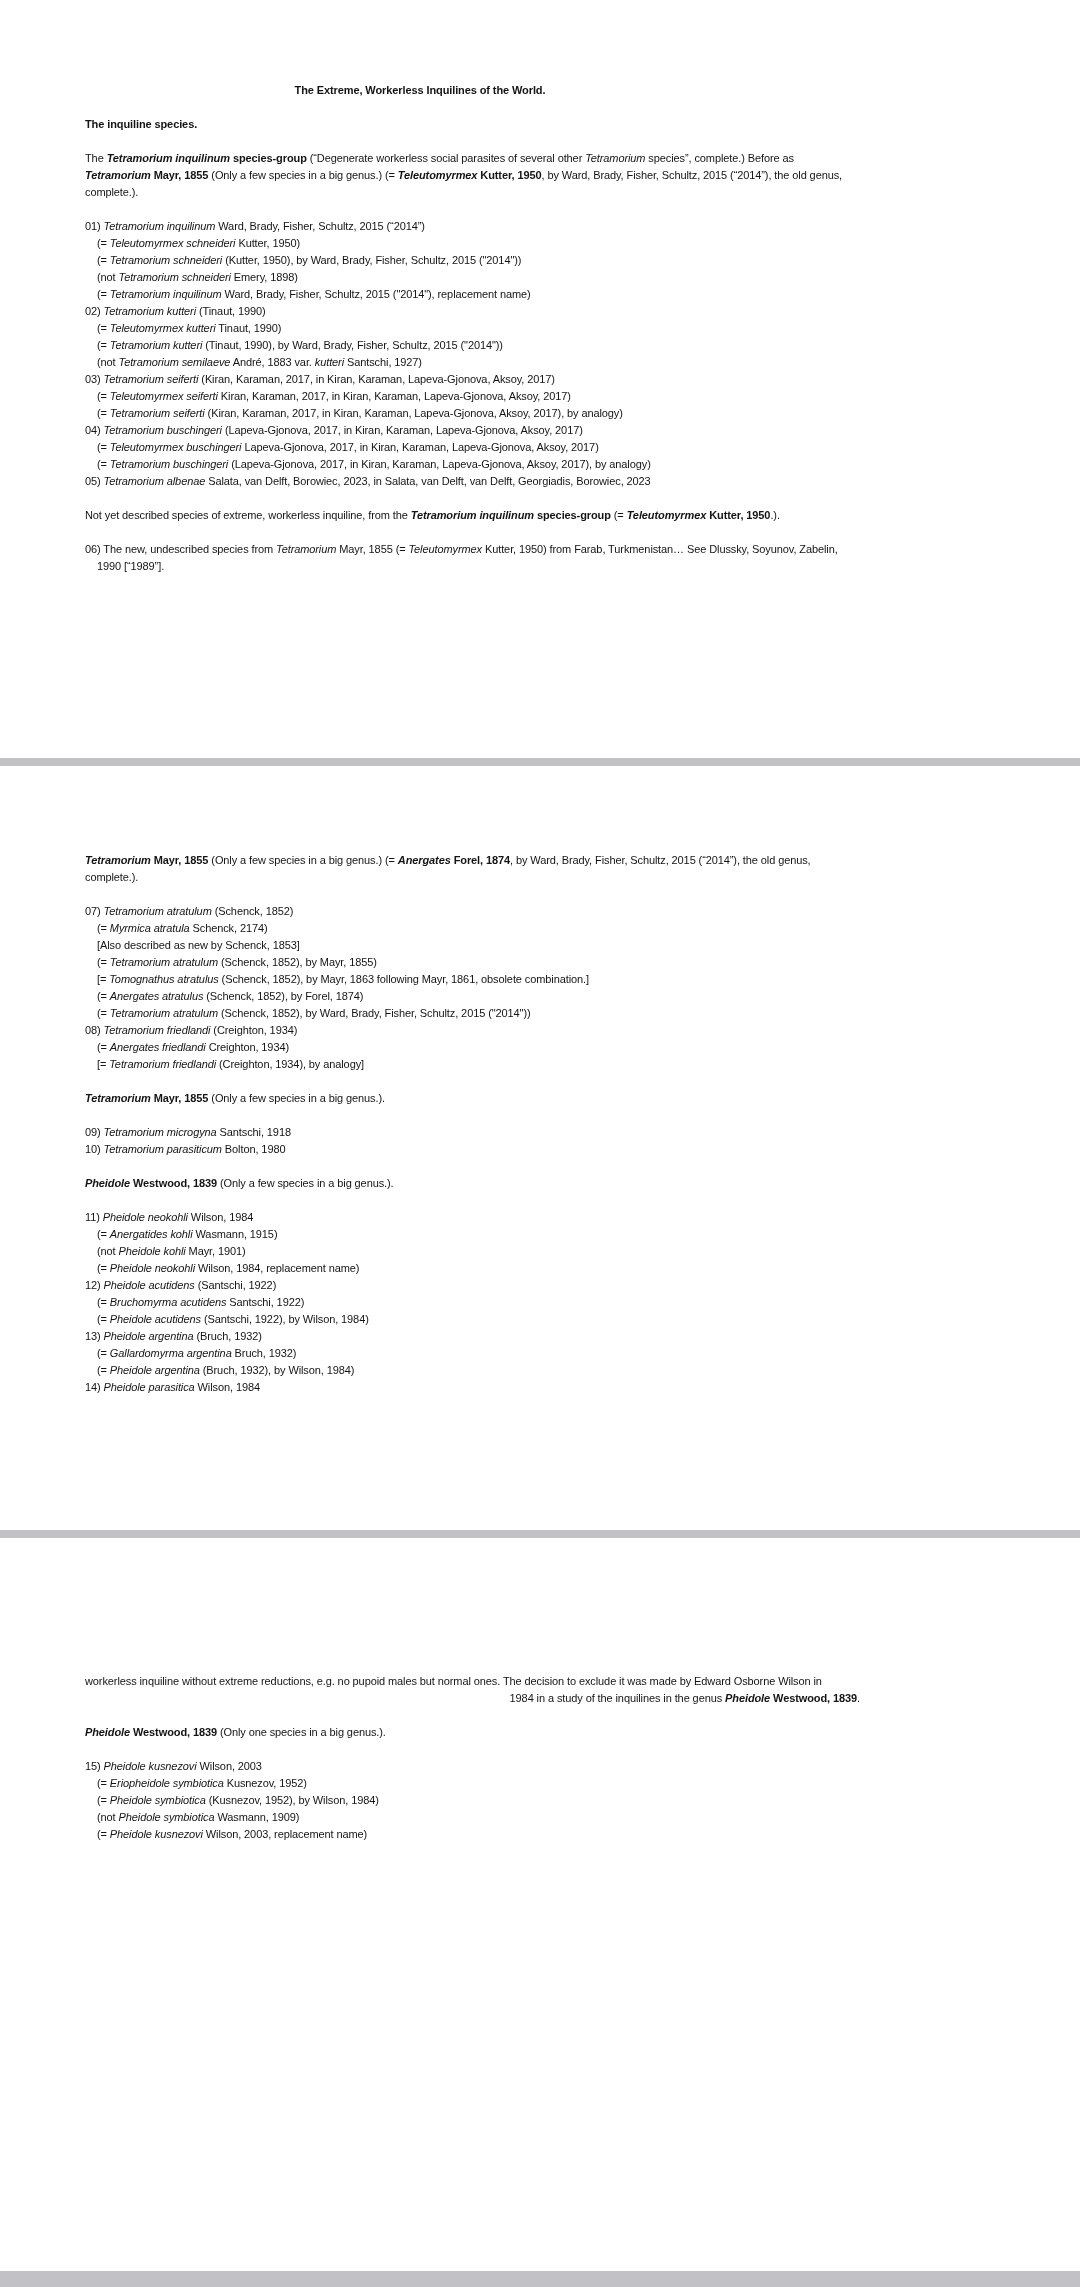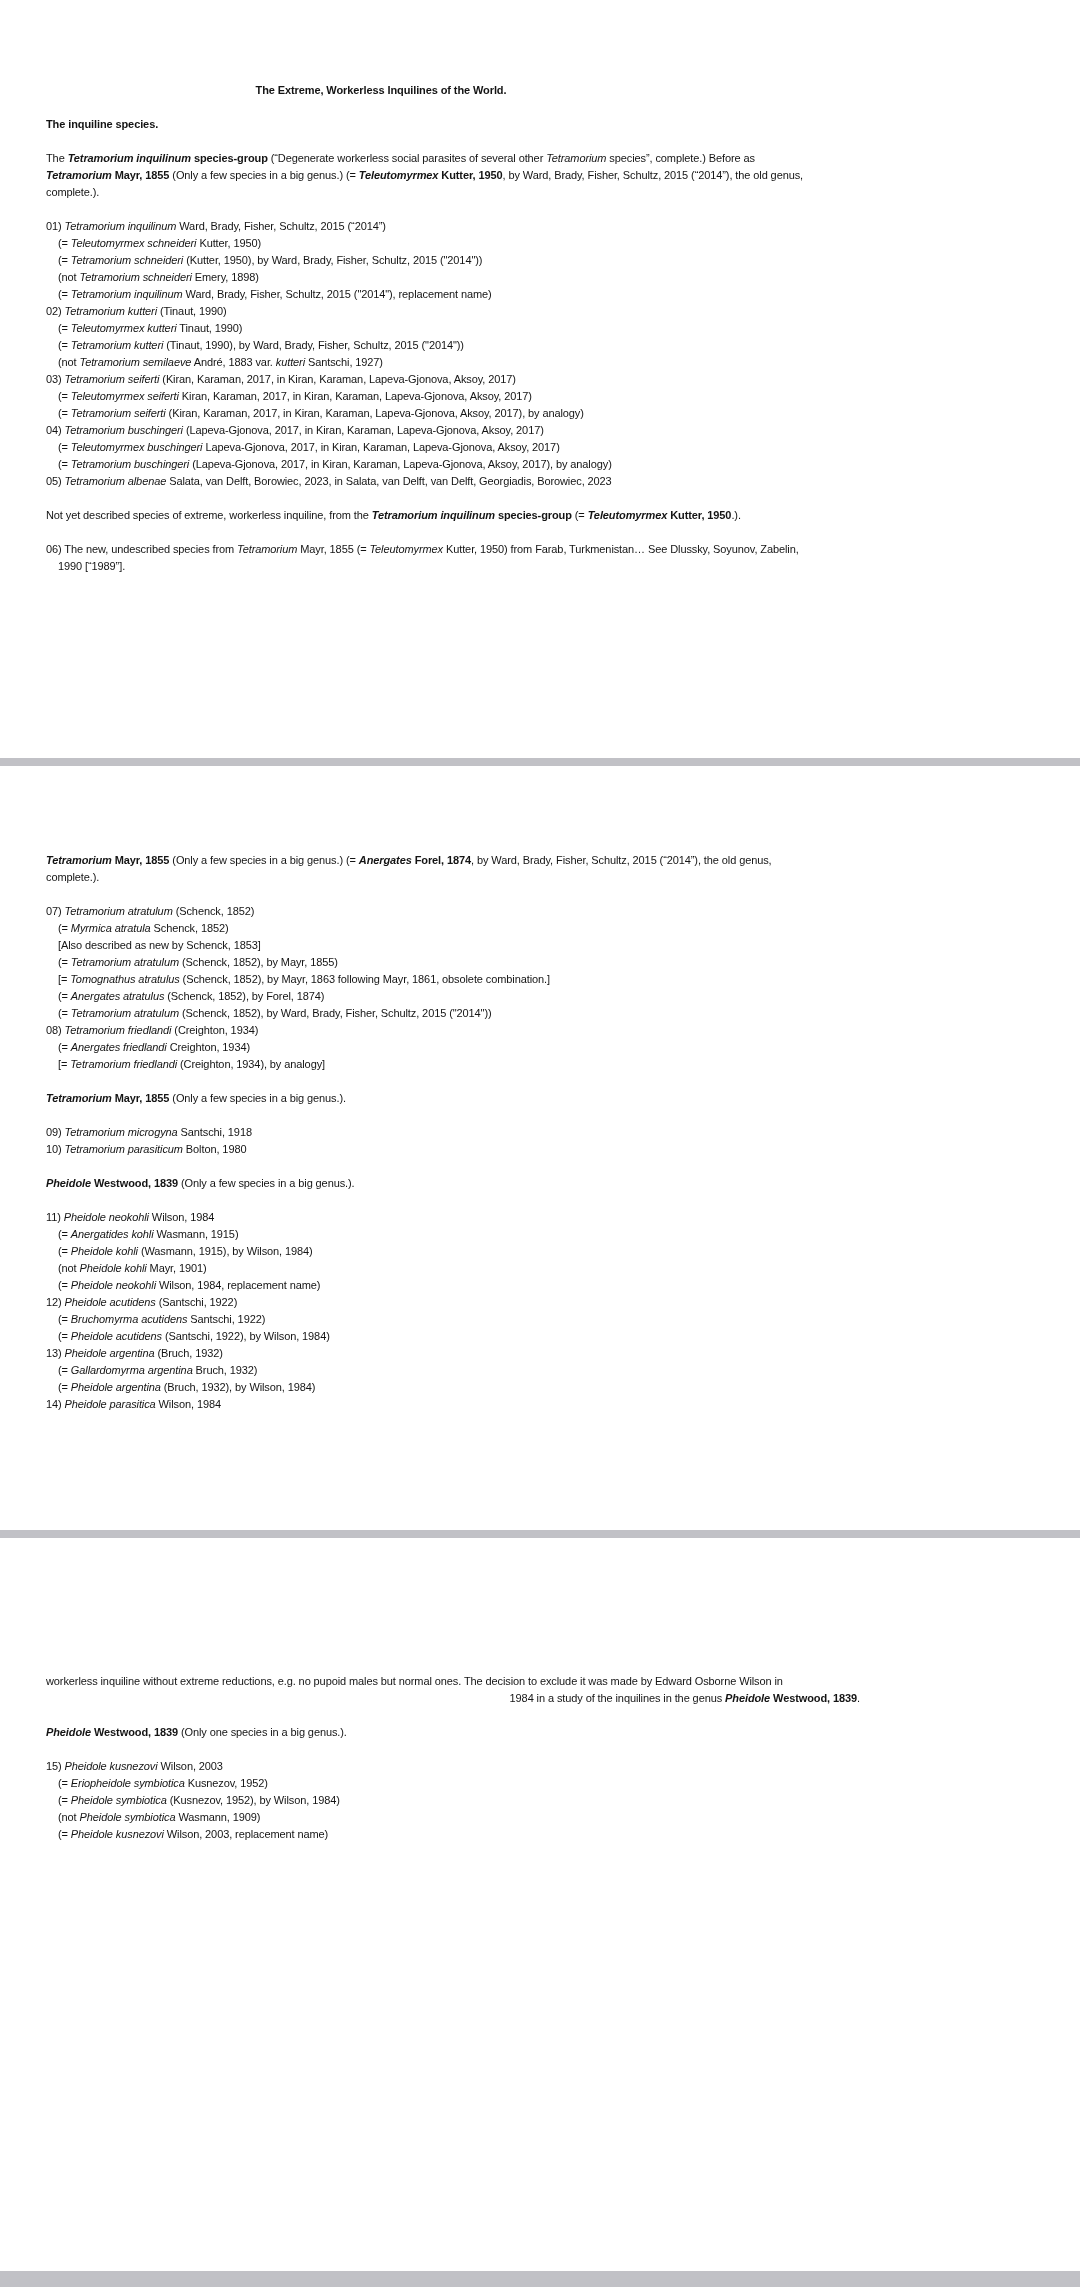--- a/index.html
+++ b/index.html
@@ -3,21 +3,21 @@
 <meta charset="utf-8">
 <style>
   html,body{margin:0;padding:0;}
   body{
     width:1080px;height:2287px;overflow:hidden;background:#ffffff;
     font-family:"Liberation Sans",sans-serif;
   }
   .doc{width:1080px;height:2287px;overflow:hidden;background:#ffffff;}
   .page{
     box-sizing:border-box;width:880px;background:#ffffff;
-    padding-left:46px;padding-right:20px;overflow:hidden;
+    padding-left:85px;padding-right:20px;overflow:hidden;
   }
   .separator{width:1080px;}
   .block{margin-top:17px;}
   .block:first-child{margin-top:0;}
   .line{
     font-size:11px;line-height:17px;color:#141414;
     letter-spacing:-0.1px;white-space:pre;
   }
   .line.sub{padding-left:12px;}
   .title-block{width:670px;text-align:center;}
@@ -70,21 +70,21 @@
         </div>
       </div>
       <div class="separator" style="height: 8px; background: rgb(193, 193, 198);"></div>
       <div class="page" style="height: 764px; padding-top: 86px; background: rgb(255, 255, 255);">
         <div class="block">
           <div class="line" style="color: rgb(20, 20, 20);"><span class="run-bi">Tetramorium</span><span class="run-b"> Mayr, 1855</span><span class="run-r"> (Only a few species in a big genus.) (= </span><span class="run-bi">Anergates</span><span class="run-b"> Forel, 1874</span><span class="run-r">, by Ward, Brady, Fisher, Schultz, 2015 (“2014”), the old genus,</span></div>
           <div class="line" style="color: rgb(20, 20, 20);"><span class="run-r">complete.).</span></div>
         </div>
         <div class="block">
           <div class="line" style="color: rgb(20, 20, 20);"><span class="run-r">07) </span><span class="run-i">Tetramorium atratulum</span><span class="run-r"> (Schenck, 1852)</span></div>
-          <div class="line sub" style="color: rgb(20, 20, 20);"><span class="run-r">(= </span><span class="run-i">Myrmica atratula</span><span class="run-r"> Schenck, 1852)</span></div>
+          <div class="line sub" style="color: rgb(20, 20, 20);"><span class="run-r">(= </span><span class="run-i">Myrmica atratula</span><span class="run-r"> Schenck, 2174)</span></div>
           <div class="line sub" style="color: rgb(20, 20, 20);"><span class="run-r">[Also described as new by Schenck, 1853]</span></div>
           <div class="line sub" style="color: rgb(20, 20, 20);"><span class="run-r">(= </span><span class="run-i">Tetramorium atratulum</span><span class="run-r"> (Schenck, 1852), by Mayr, 1855)</span></div>
           <div class="line sub" style="color: rgb(20, 20, 20);"><span class="run-r">[= </span><span class="run-i">Tomognathus atratulus</span><span class="run-r"> (Schenck, 1852), by Mayr, 1863 following Mayr, 1861, obsolete combination.]</span></div>
           <div class="line sub" style="color: rgb(20, 20, 20);"><span class="run-r">(= </span><span class="run-i">Anergates atratulus</span><span class="run-r"> (Schenck, 1852), by Forel, 1874)</span></div>
           <div class="line sub" style="color: rgb(20, 20, 20);"><span class="run-r">(= </span><span class="run-i">Tetramorium atratulum</span><span class="run-r"> (Schenck, 1852), by Ward, Brady, Fisher, Schultz, 2015 ("2014"))</span></div>
           <div class="line" style="color: rgb(20, 20, 20);"><span class="run-r">08) </span><span class="run-i">Tetramorium friedlandi</span><span class="run-r"> (Creighton, 1934)</span></div>
           <div class="line sub" style="color: rgb(20, 20, 20);"><span class="run-r">(= </span><span class="run-i">Anergates friedlandi</span><span class="run-r"> Creighton, 1934)</span></div>
           <div class="line sub" style="color: rgb(20, 20, 20);"><span class="run-r">[= </span><span class="run-i">Tetramorium friedlandi</span><span class="run-r"> (Creighton, 1934), by analogy]</span></div>
         </div>
         <div class="block">
@@ -93,21 +93,20 @@
         <div class="block">
           <div class="line" style="color: rgb(20, 20, 20);"><span class="run-r">09) </span><span class="run-i">Tetramorium microgyna</span><span class="run-r"> Santschi, 1918</span></div>
           <div class="line" style="color: rgb(20, 20, 20);"><span class="run-r">10) </span><span class="run-i">Tetramorium parasiticum</span><span class="run-r"> Bolton, 1980</span></div>
         </div>
         <div class="block">
           <div class="line" style="color: rgb(20, 20, 20);"><span class="run-bi">Pheidole</span><span class="run-b"> Westwood, 1839</span><span class="run-r"> (Only a few species in a big genus.).</span></div>
         </div>
         <div class="block">
           <div class="line" style="color: rgb(20, 20, 20);"><span class="run-r">11) </span><span class="run-i">Pheidole neokohli</span><span class="run-r"> Wilson, 1984</span></div>
           <div class="line sub" style="color: rgb(20, 20, 20);"><span class="run-r">(= </span><span class="run-i">Anergatides kohli</span><span class="run-r"> Wasmann, 1915)</span></div>
-          <div class="line sub" style="color: rgb(20, 20, 20);"><span class="run-r">(= </span><span class="run-i">Pheidole kohli</span><span class="run-r"> (Wasmann, 1915), by Wilson, 1984)</span></div>
           <div class="line sub" style="color: rgb(20, 20, 20);"><span class="run-r">(not </span><span class="run-i">Pheidole kohli</span><span class="run-r"> Mayr, 1901)</span></div>
           <div class="line sub" style="color: rgb(20, 20, 20);"><span class="run-r">(= </span><span class="run-i">Pheidole neokohli</span><span class="run-r"> Wilson, 1984, replacement name)</span></div>
           <div class="line" style="color: rgb(20, 20, 20);"><span class="run-r">12) </span><span class="run-i">Pheidole acutidens</span><span class="run-r"> (Santschi, 1922)</span></div>
           <div class="line sub" style="color: rgb(20, 20, 20);"><span class="run-r">(= </span><span class="run-i">Bruchomyrma acutidens</span><span class="run-r"> Santschi, 1922)</span></div>
           <div class="line sub" style="color: rgb(20, 20, 20);"><span class="run-r">(= </span><span class="run-i">Pheidole acutidens</span><span class="run-r"> (Santschi, 1922), by Wilson, 1984)</span></div>
           <div class="line" style="color: rgb(20, 20, 20);"><span class="run-r">13) </span><span class="run-i">Pheidole argentina</span><span class="run-r"> (Bruch, 1932)</span></div>
           <div class="line sub" style="color: rgb(20, 20, 20);"><span class="run-r">(= </span><span class="run-i">Gallardomyrma argentina</span><span class="run-r"> Bruch, 1932)</span></div>
           <div class="line sub" style="color: rgb(20, 20, 20);"><span class="run-r">(= </span><span class="run-i">Pheidole argentina</span><span class="run-r"> (Bruch, 1932), by Wilson, 1984)</span></div>
           <div class="line" style="color: rgb(20, 20, 20);"><span class="run-r">14) </span><span class="run-i">Pheidole parasitica</span><span class="run-r"> Wilson, 1984</span></div>
         </div>

